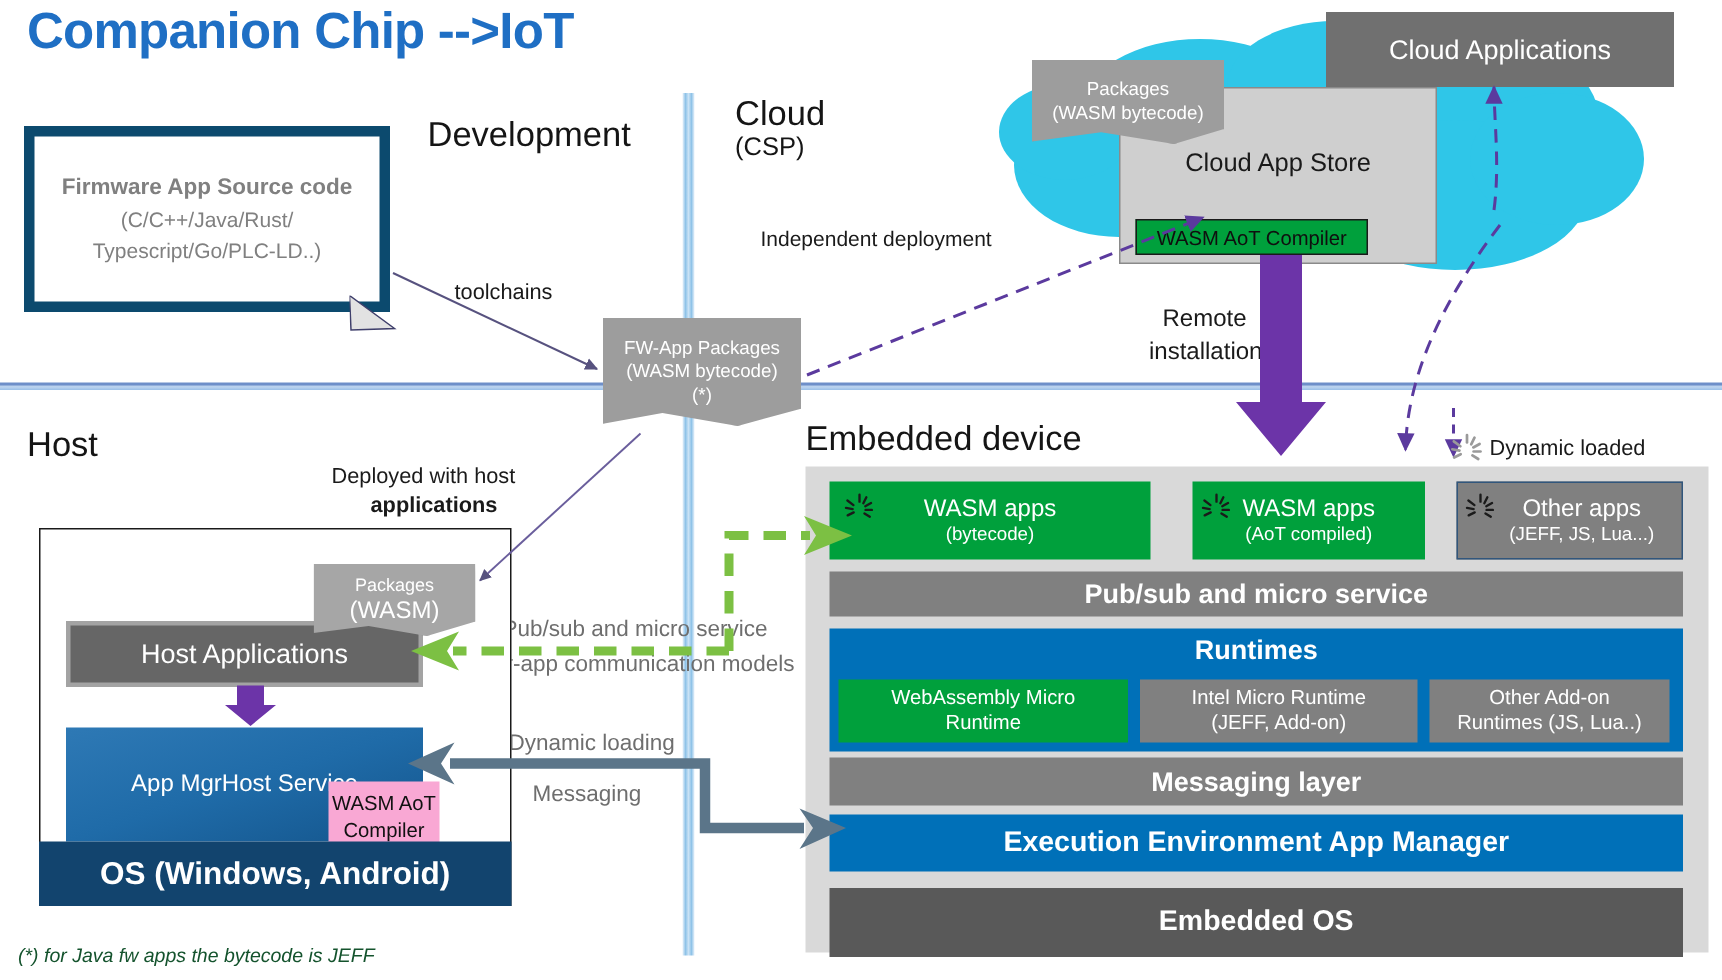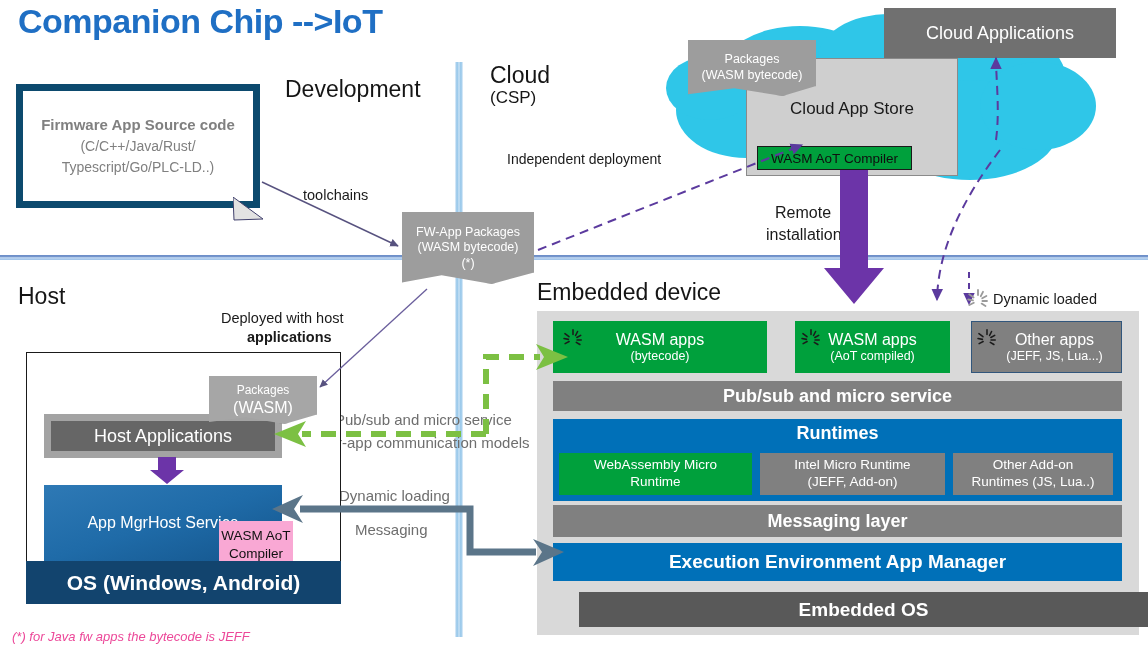--- a/index.html
+++ b/index.html
@@ -108,21 +108,21 @@
   .rt-green { background:#00A03C; }
   .rt-gray  { background:#808080; }
 
   
   .spin { position:absolute; width:22px; height:22px; }
 
   
   #host-box { left: 26px; top: 352px; width: 315px; height: 252px; border:1px solid #1a1a1a; background:#fff;}
   #host-apps {
     left: 44px; top: 414px; width: 238px; height: 44px;
-    background:#666666; border:7px solid #a3a3a3;
+    background:#666666; border:3px solid #a3a3a3;
     display:flex; align-items:center; justify-content:center;
     font-size:18px; color:#fff; white-space:nowrap;
   }
   #host-appmgr {
     left: 44px; top: 485px; width: 238px; height: 76px;
     background: linear-gradient(to bottom right, #2E79B5 0%, #1F6BA8 50%, #14558C 100%);
     display:flex; flex-direction:row; align-items:center; justify-content:center;
     font-size:16px; color:#fff; line-height:1.35;
   }
   #host-aot {
@@ -130,21 +130,21 @@
     background:#f9a8d4;
     display:flex; flex-direction:column; align-items:center; justify-content:center;
     font-size:13.5px; color:#111; line-height:1.3; text-align:center;
   }
   #host-os {
     left: 26px; top: 561px; width: 315px; height: 43px;
     background: #12446E;
     display:flex; align-items:center; justify-content:center;
     font-size:21px; font-weight:bold; color:#fff; white-space:nowrap;
   }
-  #footnote { left: 12px; top: 629px; font-size:13px; font-style:italic; color:#ec4899; white-space:nowrap; }
+  #footnote { left: 12px; top: 629px; font-size:13px; font-style:italic; color:#14532d; white-space:nowrap; }
 
   svg.ov { position:absolute; left:0; top:0; width:1148px; height:653px; pointer-events:none; }
 </style>
 </head>
 <body>
 
 <div id="stage">
 
   <div class="abs" id="title">Companion Chip --&gt;IoT</div>
 
@@ -276,21 +276,21 @@
     <span>Intel Micro Runtime</span>
     <span>(JEFF, Add-on)</span>
   </div>
   <div class="abs rt-box rt-gray" style="left:953px; top:453px; width:160px; height:42px;">
     <span>Other Add-on</span>
     <span>Runtimes (JS, Lua..)</span>
   </div>
 
   <div class="abs stack-band band-gray" style="left:553px; top:505px; width:569px; height:32px; font-size:18px;">Messaging layer</div>
   <div class="abs stack-band band-blue" style="left:553px; top:543px; width:569px; height:38px; font-size:19px;">Execution Environment App Manager</div>
-  <div class="abs stack-band band-dgray" style="left:579px; top:592px; width:569px; height:35px; font-size:19px;">Embedded OS</div>
+  <div class="abs stack-band band-dgray" style="left:553px; top:592px; width:569px; height:46px; font-size:19px;">Embedded OS</div>
 
   <div class="abs" id="host-box"></div>
   <div class="abs" id="host-apps">Host Applications</div>
 
   <div class="abs callout" style="left:209px; top:376px; width:108px; height:48px;
        clip-path: polygon(0% 0%, 100% 0%, 100% 80%, 70% 100%, 34% 86%, 0% 96%);
        background:#A6A6A6;">
     <div style="font-size:12px;">Packages</div>
     <div style="font-size:16px;">(WASM)</div>
   </div>

